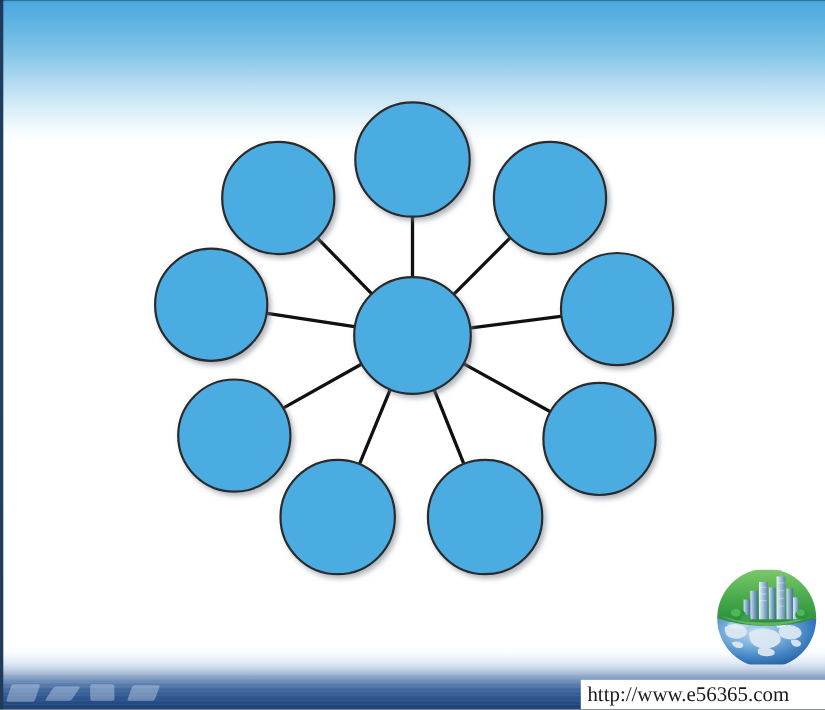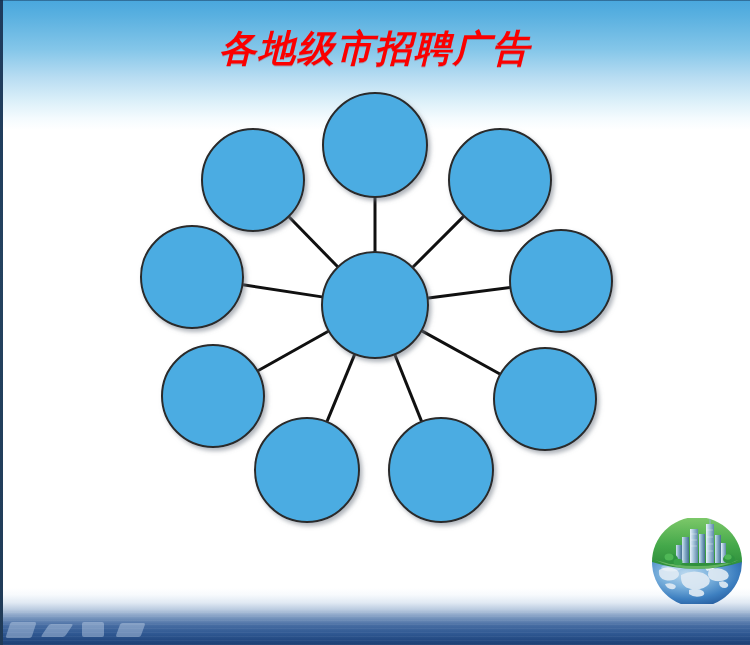--- a/index.html
+++ b/index.html
@@ -164,21 +164,20 @@
   <div class="bg-ocean"></div>
   <div class="ocean-ripples"></div>
   <div class="ocean-shape os1"></div>
   <div class="ocean-shape os2"></div>
   <div class="ocean-shape os3"></div>
   <div class="ocean-shape os4"></div>
 
   <div class="frame-left"></div>
   <div class="frame-top"></div>
 
-  <div class="title">各地级市招聘广告</div>
 
   <div class="diagram">
     <svg id="diagram-svg" width="750" height="645" viewBox="0 0 750 645">
       <defs>
         <filter id="nodeShadow" x="-30%" y="-30%" width="180%" height="180%">
           <feDropShadow dx="2.5" dy="3" stdDeviation="2.2" flood-color="#6f7a86" flood-opacity="0.55"></feDropShadow>
         </filter>
       </defs>
       <g id="spokes-layer">
           <line x1="375.00" y1="253.00" x2="375.00" y2="196.00" stroke="#101010" stroke-width="3" stroke-linecap="butt"></line>
@@ -297,14 +296,17 @@
       <g>
         <ellipse cx="26" cy="41" rx="7" ry="5" fill="#2f9440"></ellipse>
         <ellipse cx="24" cy="39" rx="4.5" ry="3.6" fill="#4fb756"></ellipse>
         <ellipse cx="84" cy="41" rx="6" ry="4.4" fill="#2f9440"></ellipse>
         <ellipse cx="83" cy="39" rx="3.6" ry="2.8" fill="#4fb756"></ellipse>
         <ellipse cx="33" cy="44" rx="4.5" ry="3.2" fill="#3aa34a"></ellipse>
       </g>
     </svg>
   </div>
 
+  <div class="watermark">
+    <span class="watermark-text">http://www.e56365.com</span>
+  </div>
 
 </div>
 
 </body></html>

